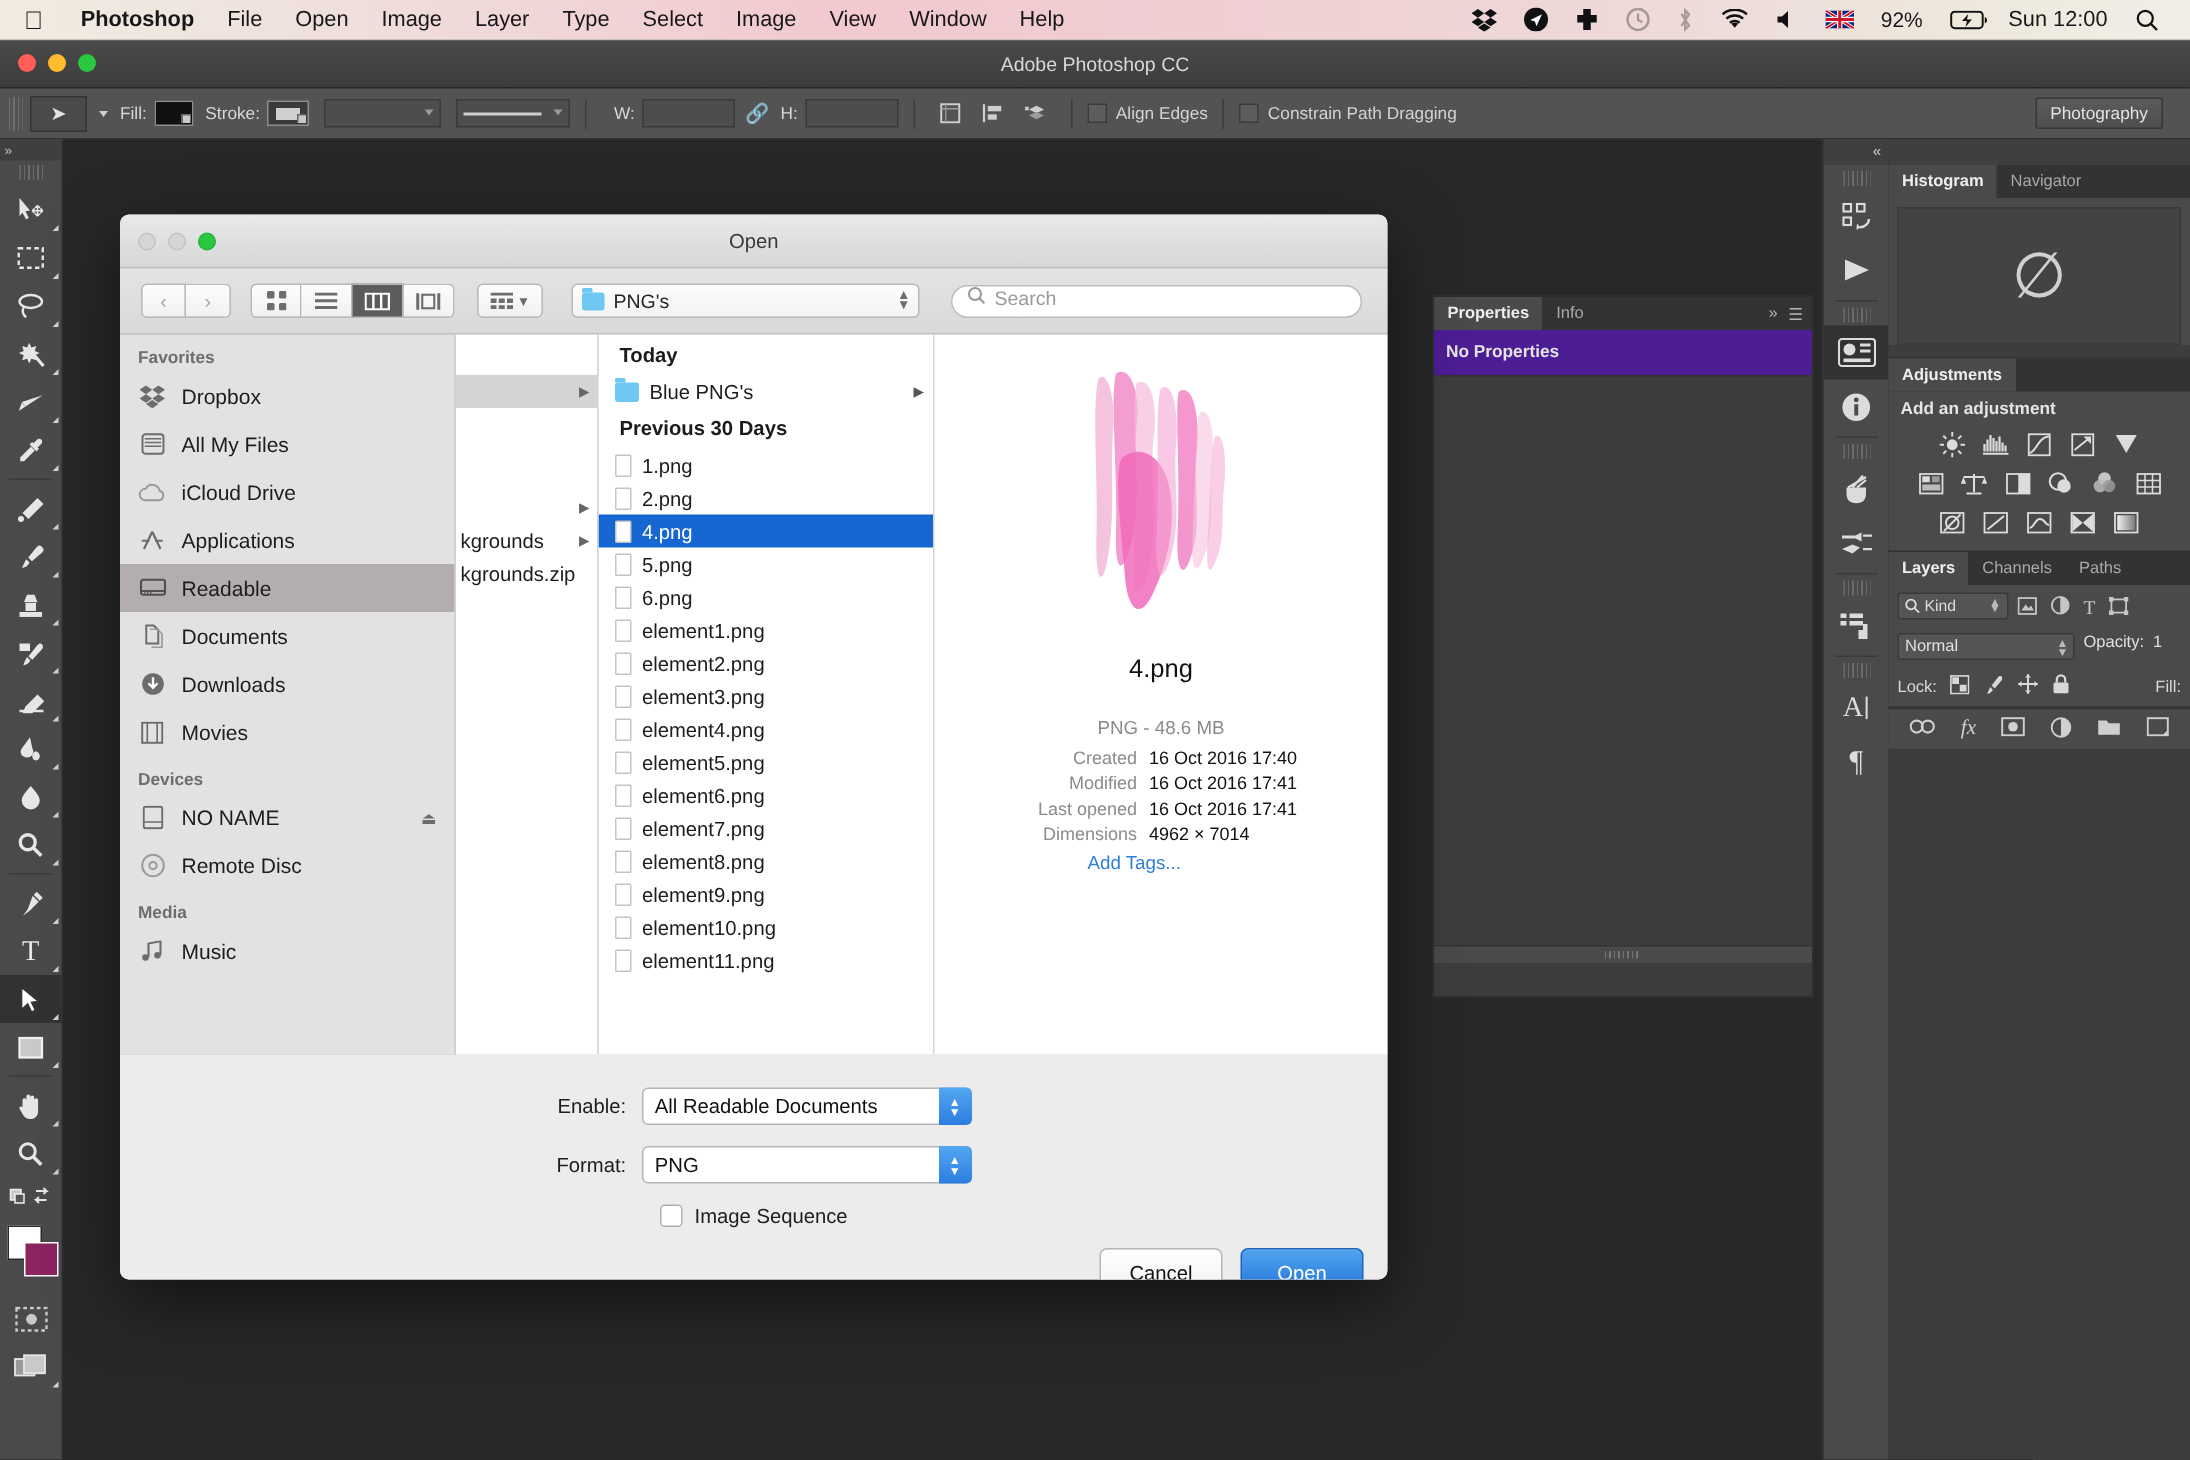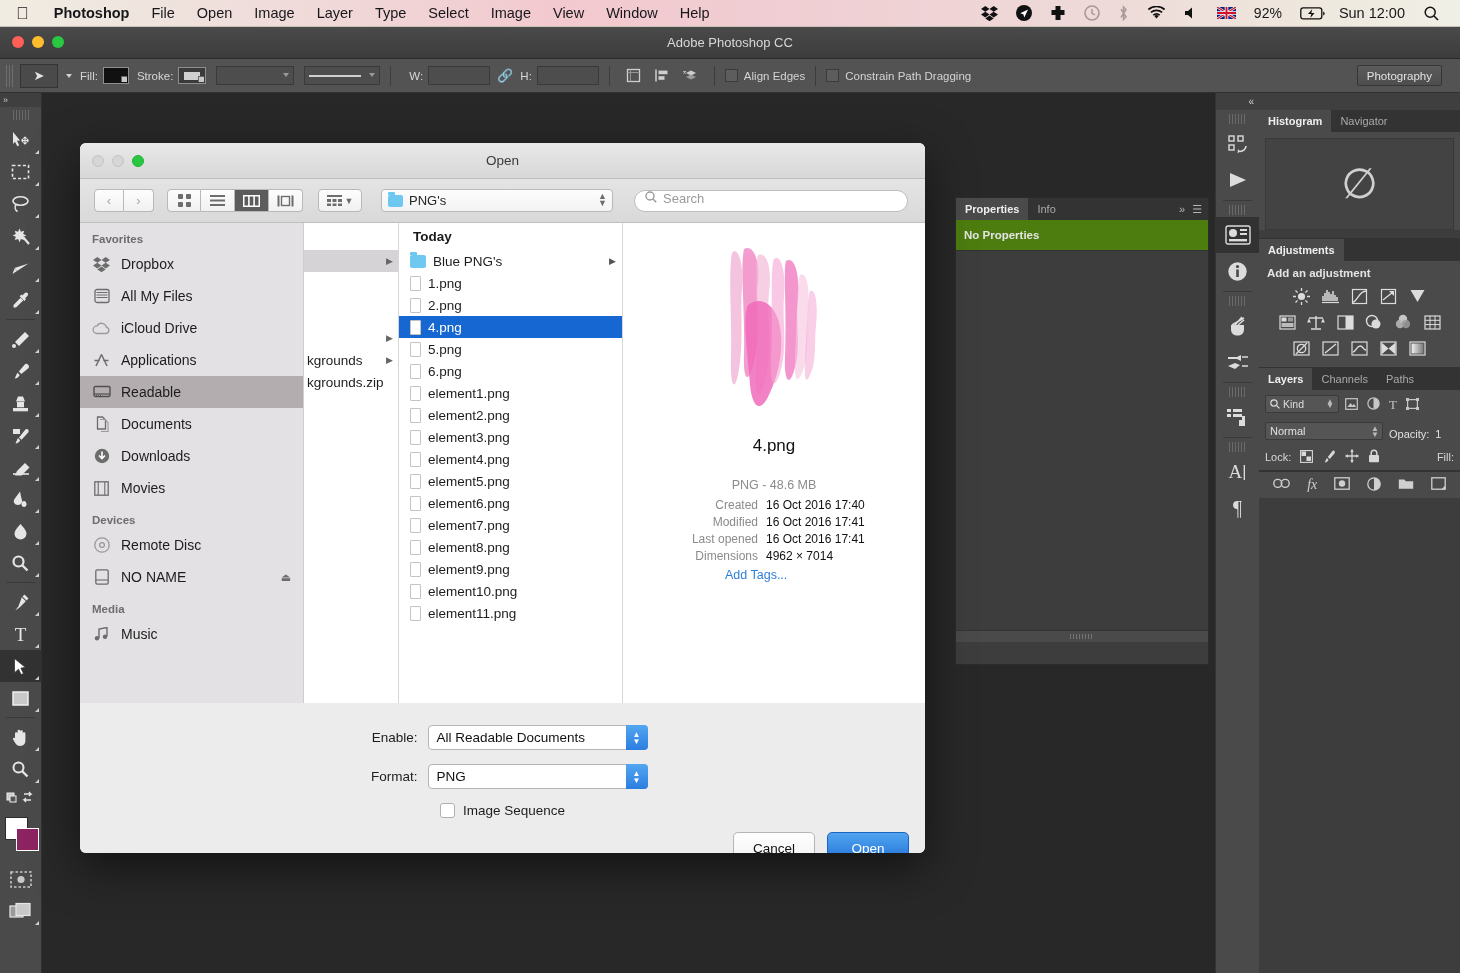--- a/index.html
+++ b/index.html
@@ -102,21 +102,21 @@
   .vd-item.sel { background: #323232; }
   .vd-sep { height: 1px; background: #3a3a3a; margin: 2px 7px; }
 
   
   .props-panel { position: absolute; left: 955px; top: 197px; width: 254px; height: 468px;
     background: #3d3d3d; border: 1px solid #2c2c2c; }
   .panel-tabs { height: 22px; background: #333; display: flex; align-items: stretch; position: relative; }
   .ptab { padding: 0 9px; display: flex; align-items: center; font-size: 11px; color: #a9a9a9; }
   .ptab.active { background: #4a4a4a; color: #eee; font-weight: bold; }
   .ptab-right { margin-left: auto; display: flex; align-items: center; gap: 7px; padding-right: 6px; color: #b6b6b6; font-size: 11px; }
-  .props-body { background: #4d7c0f; height: 30px; display: flex; align-items: center; padding-left: 8px;
+  .props-body { background: #4c1d95; height: 30px; display: flex; align-items: center; padding-left: 8px;
     color: #e4e4e4; font-size: 11.5px; font-weight: bold; }
   .props-rest { background: #3d3d3d; height: 392px; border-top: 1px solid #333; position: relative; }
   .props-foot { position: absolute; bottom: 0; left: 0; right: 0; height: 12px; background: #4a4a4a; border-top: 1px solid #333; }
   .props-foot i { display:block; width: 24px; height: 5px; margin: 3px auto;
     background: repeating-linear-gradient(to right, #757575 0 1px, transparent 1px 3px); }
 
   
   .rpanels { position: absolute; left: 1259px; top: 93px; width: 201px; height: 880px; background: #3d3d3d; }
   .rp-spacer { height: 17px; background: #3f3f3f; }
   .histo-panel { background: #4a4a4a; }
@@ -127,21 +127,21 @@
   .adj-title { padding: 6px 8px 4px; font-size: 11.5px; color: #e4e4e4; font-weight: bold; }
   .adj-grid { display: flex; flex-wrap: wrap; justify-content: center; padding: 0 4px 6px; }
   .adj-row { display: flex; width: 100%; justify-content: center; }
   .adj-ic { width: 29px; height: 26px; display: flex; align-items: center; justify-content: center; color: #dcdcdc; }
   .layers-panel { background: #4a4a4a; border-top: 1px solid #333; flex: 1; display: flex; flex-direction: column; }
   .lp-filter { display: flex; align-items: flex-end; padding: 5px 6px; gap: 6px; }
   .kind-combo { width: 74px; height: 18px; background: #555; border: 1px solid #3a3a3a; border-radius: 2px;
     display: flex; align-items: center; gap: 3px; padding: 0 4px; color: #ddd; font-size: 10.5px; }
   .stepper { margin-left: auto; display: flex; flex-direction: column; line-height: 4px; color: #b9b9b9; font-size: 8px; }
   .lp-icons { display: flex; gap: 9px; align-items: center; color: #c6c6c6; font-size: 12px; }
-  .lp-blend { display: flex; align-items: flex-end; padding: 4px 6px; gap: 6px; }
+  .lp-blend { display: flex; align-items: flex-start; padding: 4px 6px; gap: 6px; }
   .blend-combo { width: 118px; height: 18px; background: #555; border: 1px solid #3a3a3a; border-radius: 2px;
     display: flex; align-items: center; padding: 0 4px; color: #e0e0e0; font-size: 11px; position: relative; }
   .blend-combo .st { position: absolute; right: 3px; top: 3px; color: #b9b9b9; font-size: 8px; line-height: 6px; }
   .lp-lock { display: flex; align-items: center; padding: 5px 6px; gap: 9px; color: #d8d8d8; font-size: 11px; }
   .lp-list { flex: 1; background: #3d3d3d; border-top: 1px solid #333; border-bottom: 1px solid #333; }
   .lp-foot { height: 26px; background: #4a4a4a; display: flex; align-items: center; justify-content: space-around;
     padding: 0 6px; color: #cfcfcf; font-size: 12px; }
 
   
   .dialog { position: absolute; left: 80px; top: 143px; width: 845px; height: 710px;
@@ -1044,36 +1044,36 @@
                 <rect x=".8" y=".8" width="13.4" height="13.4" fill="none" stroke="#6c6c6c" stroke-width="1.3"></rect>
                 <path d="M4.2 1v13M10.8 1v13" stroke="#6c6c6c" stroke-width="1.1"></path>
               </svg>
           </span>
           <span>Movies</span>
         </div>
 
         <div class="sb-head" style="padding-top:10px">Devices</div>
         <div class="sb-item">
           <span class="sb-ic">
+            <svg width="14" height="16" viewBox="0 0 14 16">
+                <rect x=".8" y=".8" width="12.4" height="14.4" rx="1.4" fill="none" stroke="#6c6c6c" stroke-width="1.3"></rect>
+                <path d="M1 11h12" stroke="#6c6c6c" stroke-width="1.1"></path>
+              </svg>
+          </span>
+          <span>NO NAME</span>
+          <span class="sb-eject">⏏</span>
+        </div>
+        <div class="sb-item">
+          <span class="sb-ic">
             <svg width="16" height="16" viewBox="0 0 16 16">
                 <circle cx="8" cy="8" r="7.2" fill="none" stroke="#9a9a9a" stroke-width="1.3"></circle>
                 <circle cx="8" cy="8" r="2.4" fill="none" stroke="#9a9a9a" stroke-width="1.3"></circle>
               </svg>
           </span>
           <span>Remote Disc</span>
-        </div>
-        <div class="sb-item">
-          <span class="sb-ic">
-            <svg width="14" height="16" viewBox="0 0 14 16">
-                <rect x=".8" y=".8" width="12.4" height="14.4" rx="1.4" fill="none" stroke="#6c6c6c" stroke-width="1.3"></rect>
-                <path d="M1 11h12" stroke="#6c6c6c" stroke-width="1.1"></path>
-              </svg>
-          </span>
-          <span>NO NAME</span>
-          <span class="sb-eject">⏏</span>
         </div>
 
         <div class="sb-head" style="padding-top:10px">Media</div>
         <div class="sb-item">
           <span class="sb-ic">
             <svg width="15" height="14" viewBox="0 0 15 14">
                 <path d="M5 11V2l8-1.5v9" fill="none" stroke="#6c6c6c" stroke-width="1.4"></path>
                 <circle cx="3" cy="11.3" r="2.2" fill="#6c6c6c"></circle>
                 <circle cx="11" cy="9.8" r="2.2" fill="#6c6c6c"></circle>
               </svg>
@@ -1105,20 +1105,21 @@
         </div>
       </div>
 
       <div class="col-files">
         <div class="grp-head">Today</div>
         <div class="f-row">
           <span class="f-fold"></span>
           <span>Blue PNG's</span>
           <span class="chev">▶</span>
         </div>
+        <div class="grp-head">Previous 30 Days</div>
         <div class="f-row">
             <span class="f-ic"></span>
             <span>1.png</span>
           </div>
         <div class="f-row">
             <span class="f-ic"></span>
             <span>2.png</span>
           </div>
         <div class="f-row sel">
             <span class="f-ic"></span>

